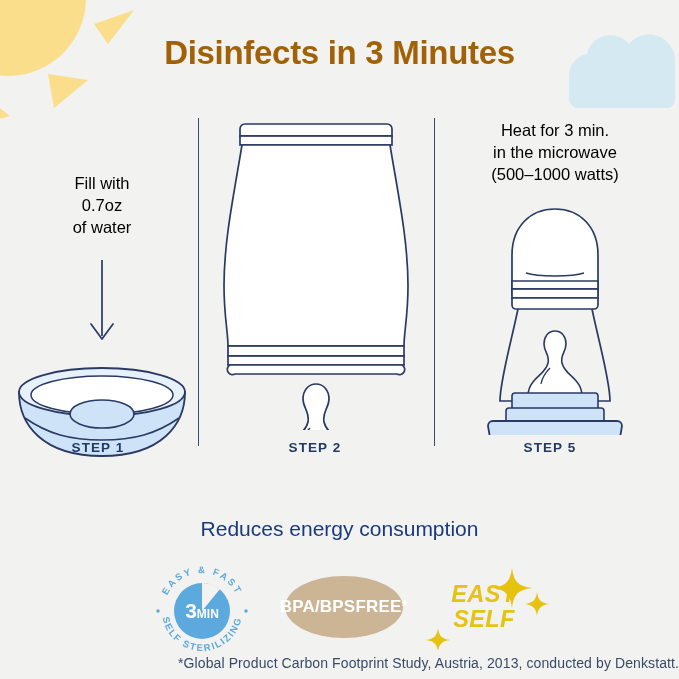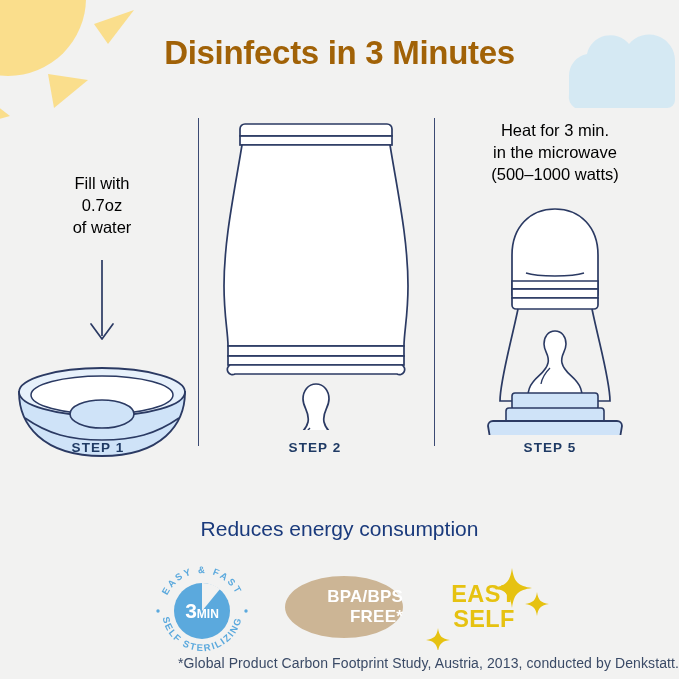--- a/index.html
+++ b/index.html
@@ -96,28 +96,28 @@
   
   .badges {
     position: absolute;
     left: 0; top: 560px;
     width: 679px;
     height: 90px;
   }
   .badge { position: absolute; }
   #badge-3min  { left: 152px; top: 1px;  width: 100px; height: 92px; }
   #badge-bpa   { left: 285px; top: 16px; width: 118px; height: 62px; }
-  #badge-clean { left: 424px; top: 2px;  width: 130px; height: 88px; }
+  #badge-clean { left: 424px; top: 2px;  width: 130px; height: 88px; font-style: italic; }
 
   .bpa-ellipse {
     width: 118px; height: 62px;
     border-radius: 50%;
     background: #ccb595;
-    display: flex; flex-direction: column;
-    align-items: flex-end; justify-content: center;
+    display: flex; flex-direction: row;
+    align-items: center; justify-content: center;
     color: #ffffff;
     font-weight: 700;
     font-size: 17px;
     line-height: 20px;
     letter-spacing: 0.2px;
   }
   .clean-text {
     position: absolute;
     left: 6px; top: 20px;
     width: 108px;

